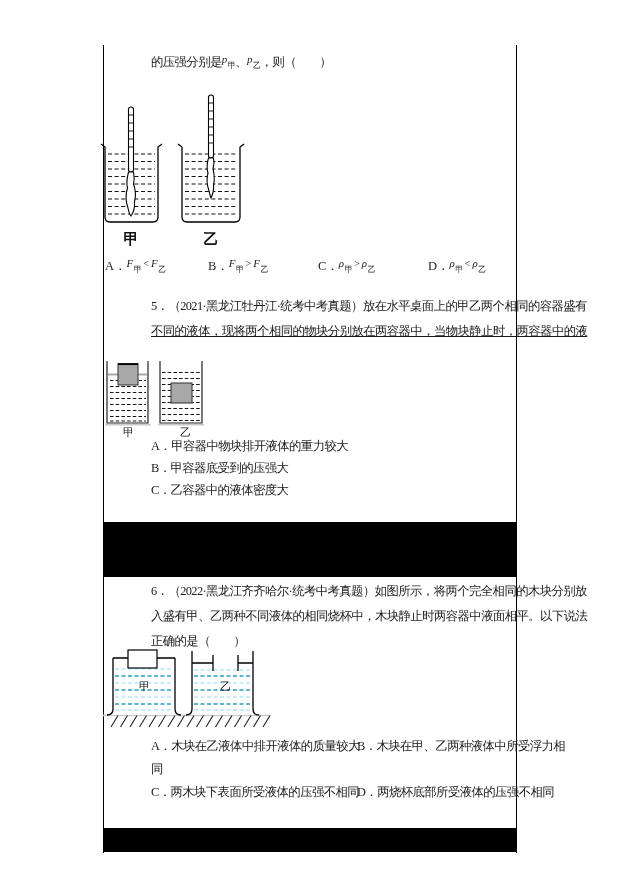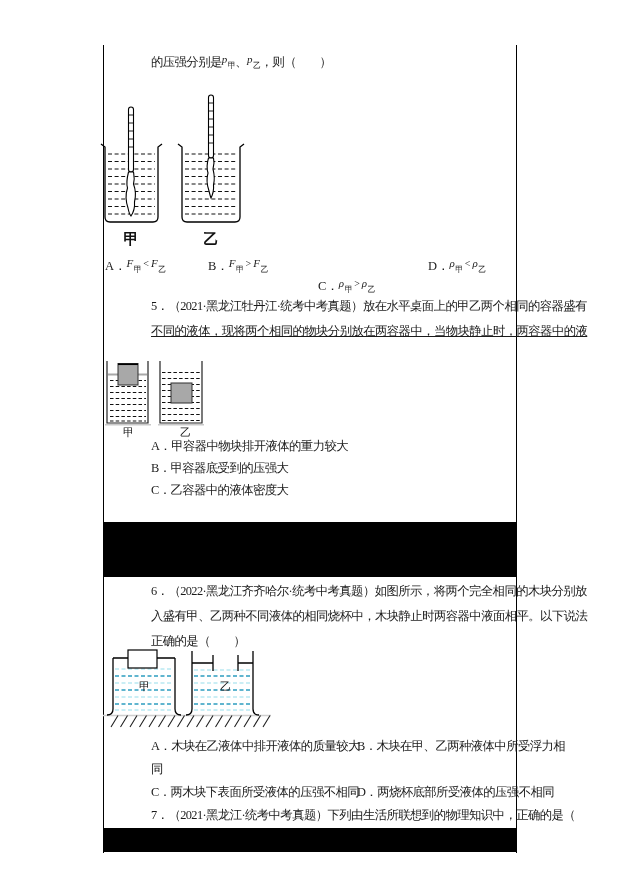--- a/index.html
+++ b/index.html
@@ -48,21 +48,21 @@
     <text x="31" y="156" text-anchor="middle" class="figlabel-big" font-size="15" font-weight="bold">甲</text>
     <text x="111" y="156" text-anchor="middle" class="figlabel-big" font-size="15" font-weight="bold">乙</text>
   </svg>
 
   <div class="opt4" style="left:105px;top:258px;">
     <span>A．</span><span class="frm"><i>F</i><sub>甲</sub><span class="rel">&lt;</span><i>F</i><sub>乙</sub></span>
   </div>
   <div class="opt4" style="left:208px;top:258px;">
     <span>B．</span><span class="frm"><i>F</i><sub>甲</sub><span class="rel">&gt;</span><i>F</i><sub>乙</sub></span>
   </div>
-  <div class="opt4" style="left:318px;top:258px;margin-top:20px;">
+  <div class="opt4" style="left:318px;top:258px;">
     <span>C．</span><span class="frm"><i>ρ</i><sub>甲</sub><span class="rel">&gt;</span><i>ρ</i><sub>乙</sub></span>
   </div>
   <div class="opt4" style="left:428px;top:258px;">
     <span>D．</span><span class="frm"><i>ρ</i><sub>甲</sub><span class="rel">&lt;</span><i>ρ</i><sub>乙</sub></span>
   </div>
 
   <div class="tline" style="top:296px;">5．（2021·黑龙江牡丹江·统考中考真题）放在水平桌面上的甲乙两个相同的容器盛有</div>
   <div class="tline" style="top:321px;text-decoration:underline;">不同的液体，现将两个相同的物块分别放在两容器中，当物块静止时，两容器中的液</div>
 
   <svg style="left:104px;top:360px;" width="110" height="80" viewBox="0 0 110 80">
@@ -109,17 +109,16 @@
     <path d="M110,9 V25 M135,9 V25" stroke="#000" stroke-width="1.3" fill="none"></path>
     <text x="117" y="44" font-size="11">乙</text>
   </svg>
 
   <div class="tline" style="top:736px;">A．木块在乙液体中排开液体的质量较大</div>
   <div class="tline" style="left:312px;top:736px;">B．木块在甲、乙两种液体中所受浮力相</div>
   <div class="tline" style="top:759px;">同</div>
   <div class="tline" style="top:782px;">C．两木块下表面所受液体的压强不相同</div>
   <div class="tline" style="left:312px;top:782px;">D．两烧杯底部所受液体的压强不相同</div>
 
-  <div class="tline" style="top:805px;">7．（2021·黑龙江·统考中考真题）下列由生活所联想到的物理知识中，正确的是（</div>
 
   <div class="redact" style="top:828px;height:24px;"></div>
 
 </div>
 
 </body></html>

